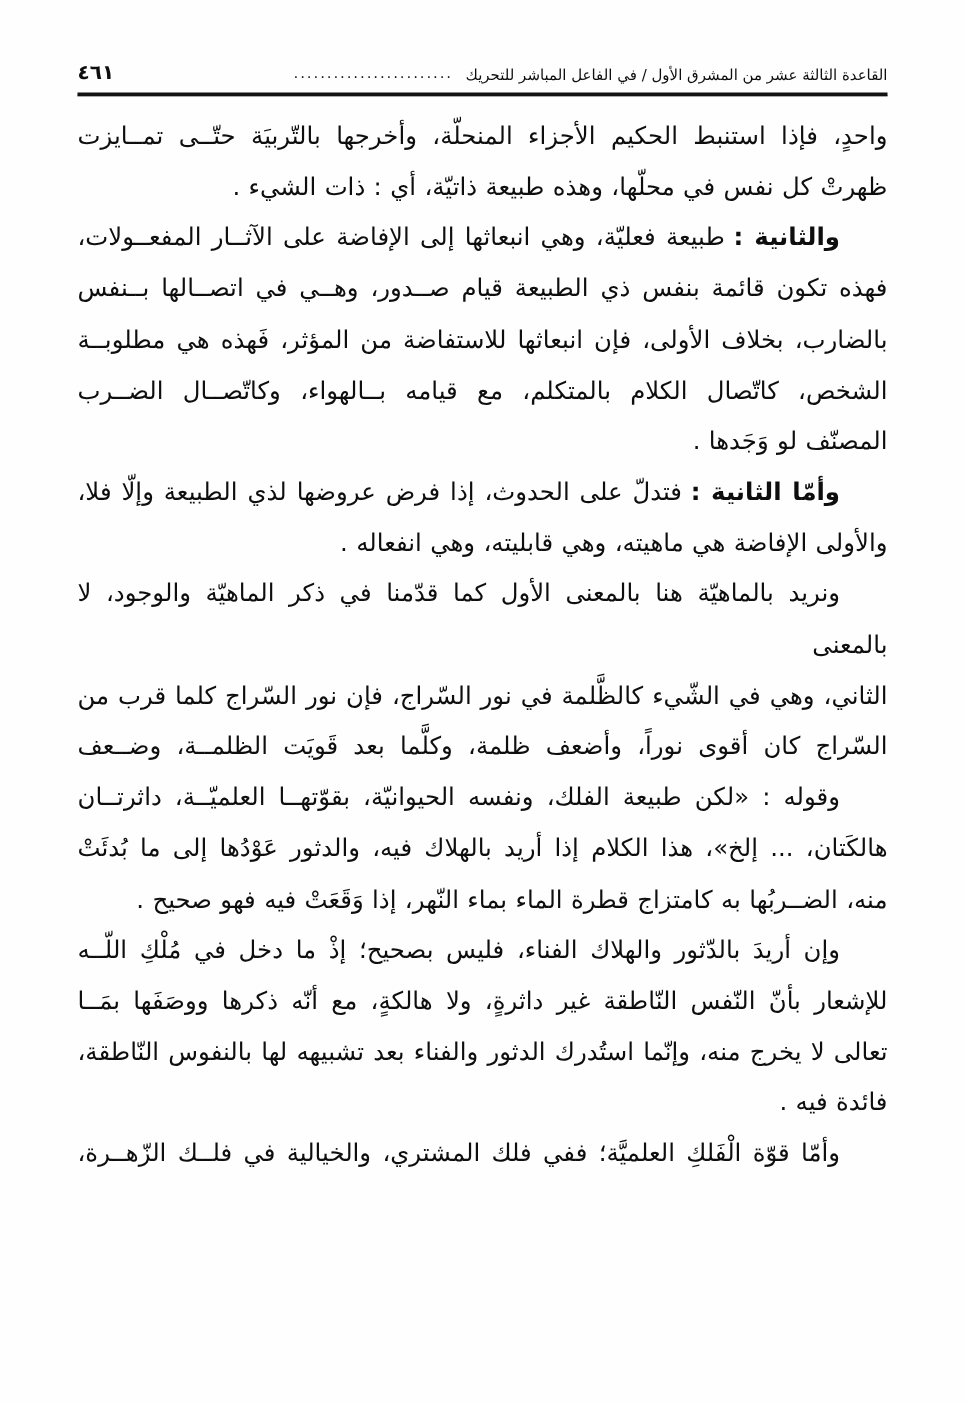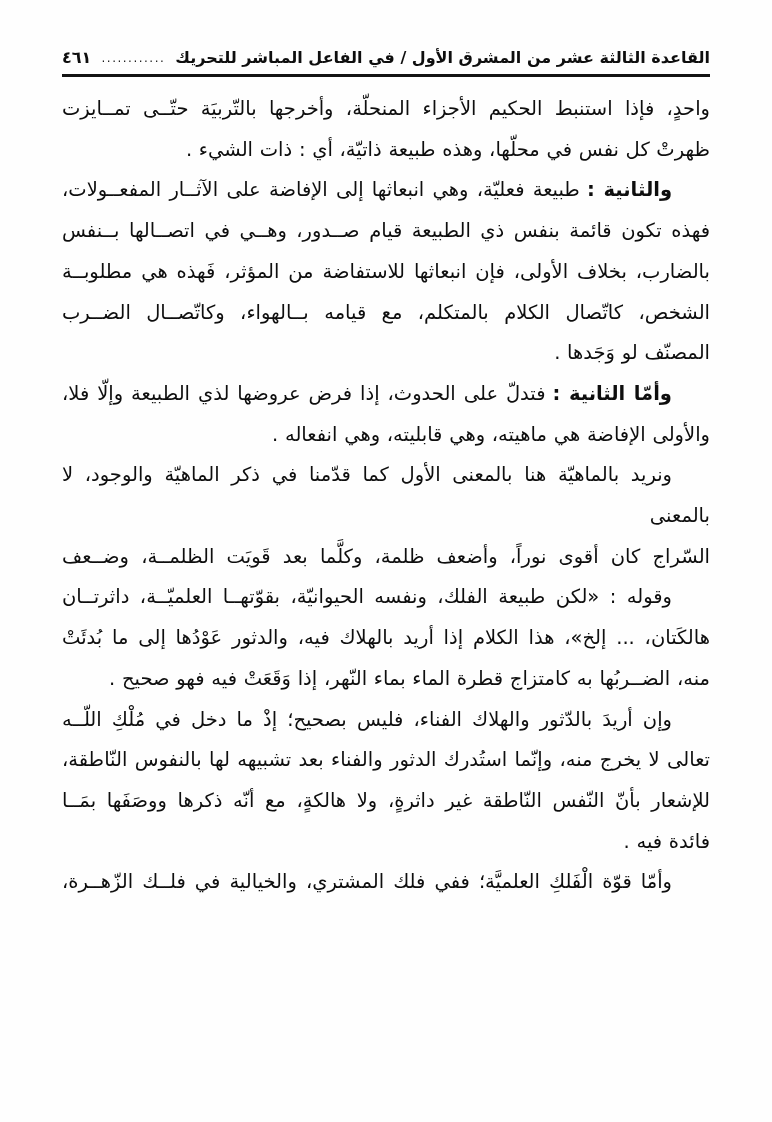--- a/index.html
+++ b/index.html
@@ -13,22 +13,22 @@
     padding:48px 62px 0 62px;
     overflow:hidden;
   }
   .header {
     display:flex;
     align-items:flex-end;
     gap:10px;
     white-space:nowrap;
   }
   .header-title {
-    font-weight:bold;
-    font-size:16px;
+    font-weight:normal;
+    font-size:12px;
     flex:0 0 auto;
   }
   .header-dots {
     flex:1 1 auto;
     overflow:hidden;
     font-size:12px;
     letter-spacing:1.5px;
     color:#1a1a1a;
     transform:translateY(-2px);
   }
@@ -94,28 +94,29 @@
     <div class="line">بالضارب، بخلاف الأولى، فإن انبعاثها للاستفاضة من المؤثر، فَهذه هي مطلوبــة</div>
     <div class="line">الشخص، كاتّصال الكلام بالمتكلم، مع قيامه بــالهواء، وكاتّصــال الضــرب</div>
     <div class="line end">المصنّف لو وَجَدها .</div>
 
     <div class="line indent">
       <span class="lead">وأمّا الثانية :</span><span>فتدلّ على الحدوث، إذا فرض عروضها لذي الطبيعة وإلّا فلا،</span>
     </div>
     <div class="line end">والأولى الإفاضة هي ماهيته، وهي قابليته، وهي انفعاله .</div>
 
     <div class="line indent">ونريد بالماهيّة هنا بالمعنى الأول كما قدّمنا في ذكر الماهيّة والوجود، لا بالمعنى</div>
+    <div class="line">الثاني، وهي في الشّيء كالظَّلمة في نور السّراج، فإن نور السّراج كلما قرب من</div>
     <div class="line">السّراج كان أقوى نوراً، وأضعف ظلمة، وكلَّما بعد قَويَت الظلمــة، وضــعف</div>
 
 
     <div class="line indent">وقوله : «لكن طبيعة الفلك، ونفسه الحيوانيّة، بقوّتهــا العلميّــة، داثرتــان</div>
     <div class="line">هالكَتان، ... إلخ»، هذا الكلام إذا أريد بالهلاك فيه، والدثور عَوْدُها إلى ما بُدئَتْ</div>
     <div class="line end">منه، الضــربُها به كامتزاج قطرة الماء بماء النّهر، إذا وَقَعَتْ فيه فهو صحيح .</div>
 
     <div class="line indent">وإن أريدَ بالدّثور والهلاك الفناء، فليس بصحيح؛ إذْ ما دخل في مُلْكِ اللّــه</div>
+    <div class="line">للإشعار بأنّ النّفس النّاطقة غير داثرةٍ، ولا هالكةٍ، مع أنّه ذكرها ووصَفَها بمَــا</div>
     <div class="line">تعالى لا يخرج منه، وإنّما استُدرك الدثور والفناء بعد تشبيهه لها بالنفوس النّاطقة،</div>
-    <div class="line">للإشعار بأنّ النّفس النّاطقة غير داثرةٍ، ولا هالكةٍ، مع أنّه ذكرها ووصَفَها بمَــا</div>
     <div class="line end">فائدة فيه .</div>
 
     <div class="line indent">وأمّا قوّة الْفَلكِ العلميَّة؛ ففي فلك المشتري، والخيالية في فلــك الزّهــرة،</div>
 
   </div>
 </div>
 
 </body></html>

